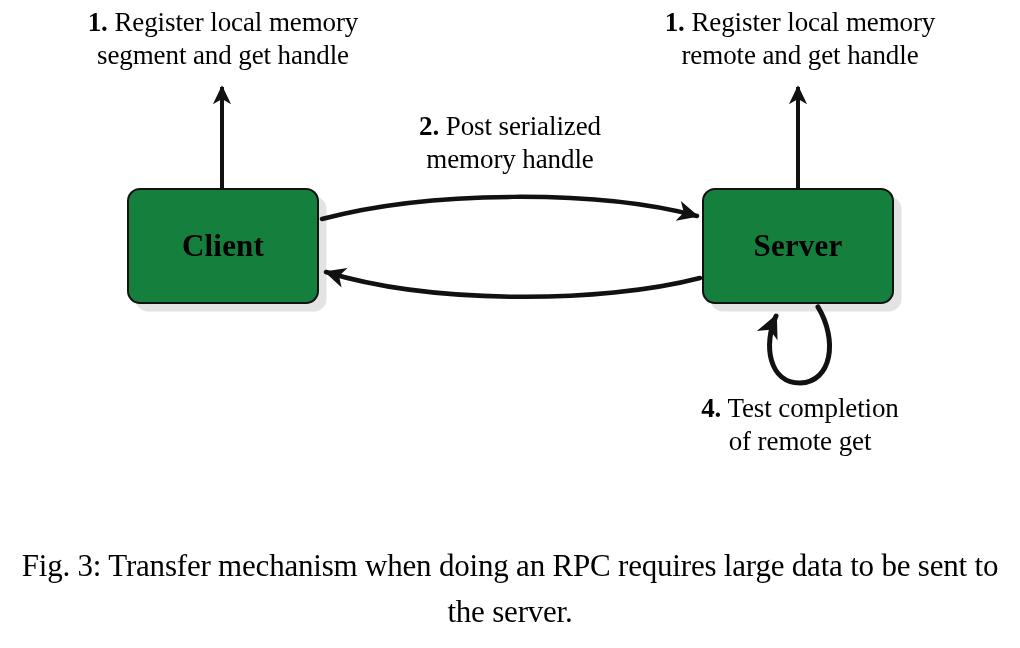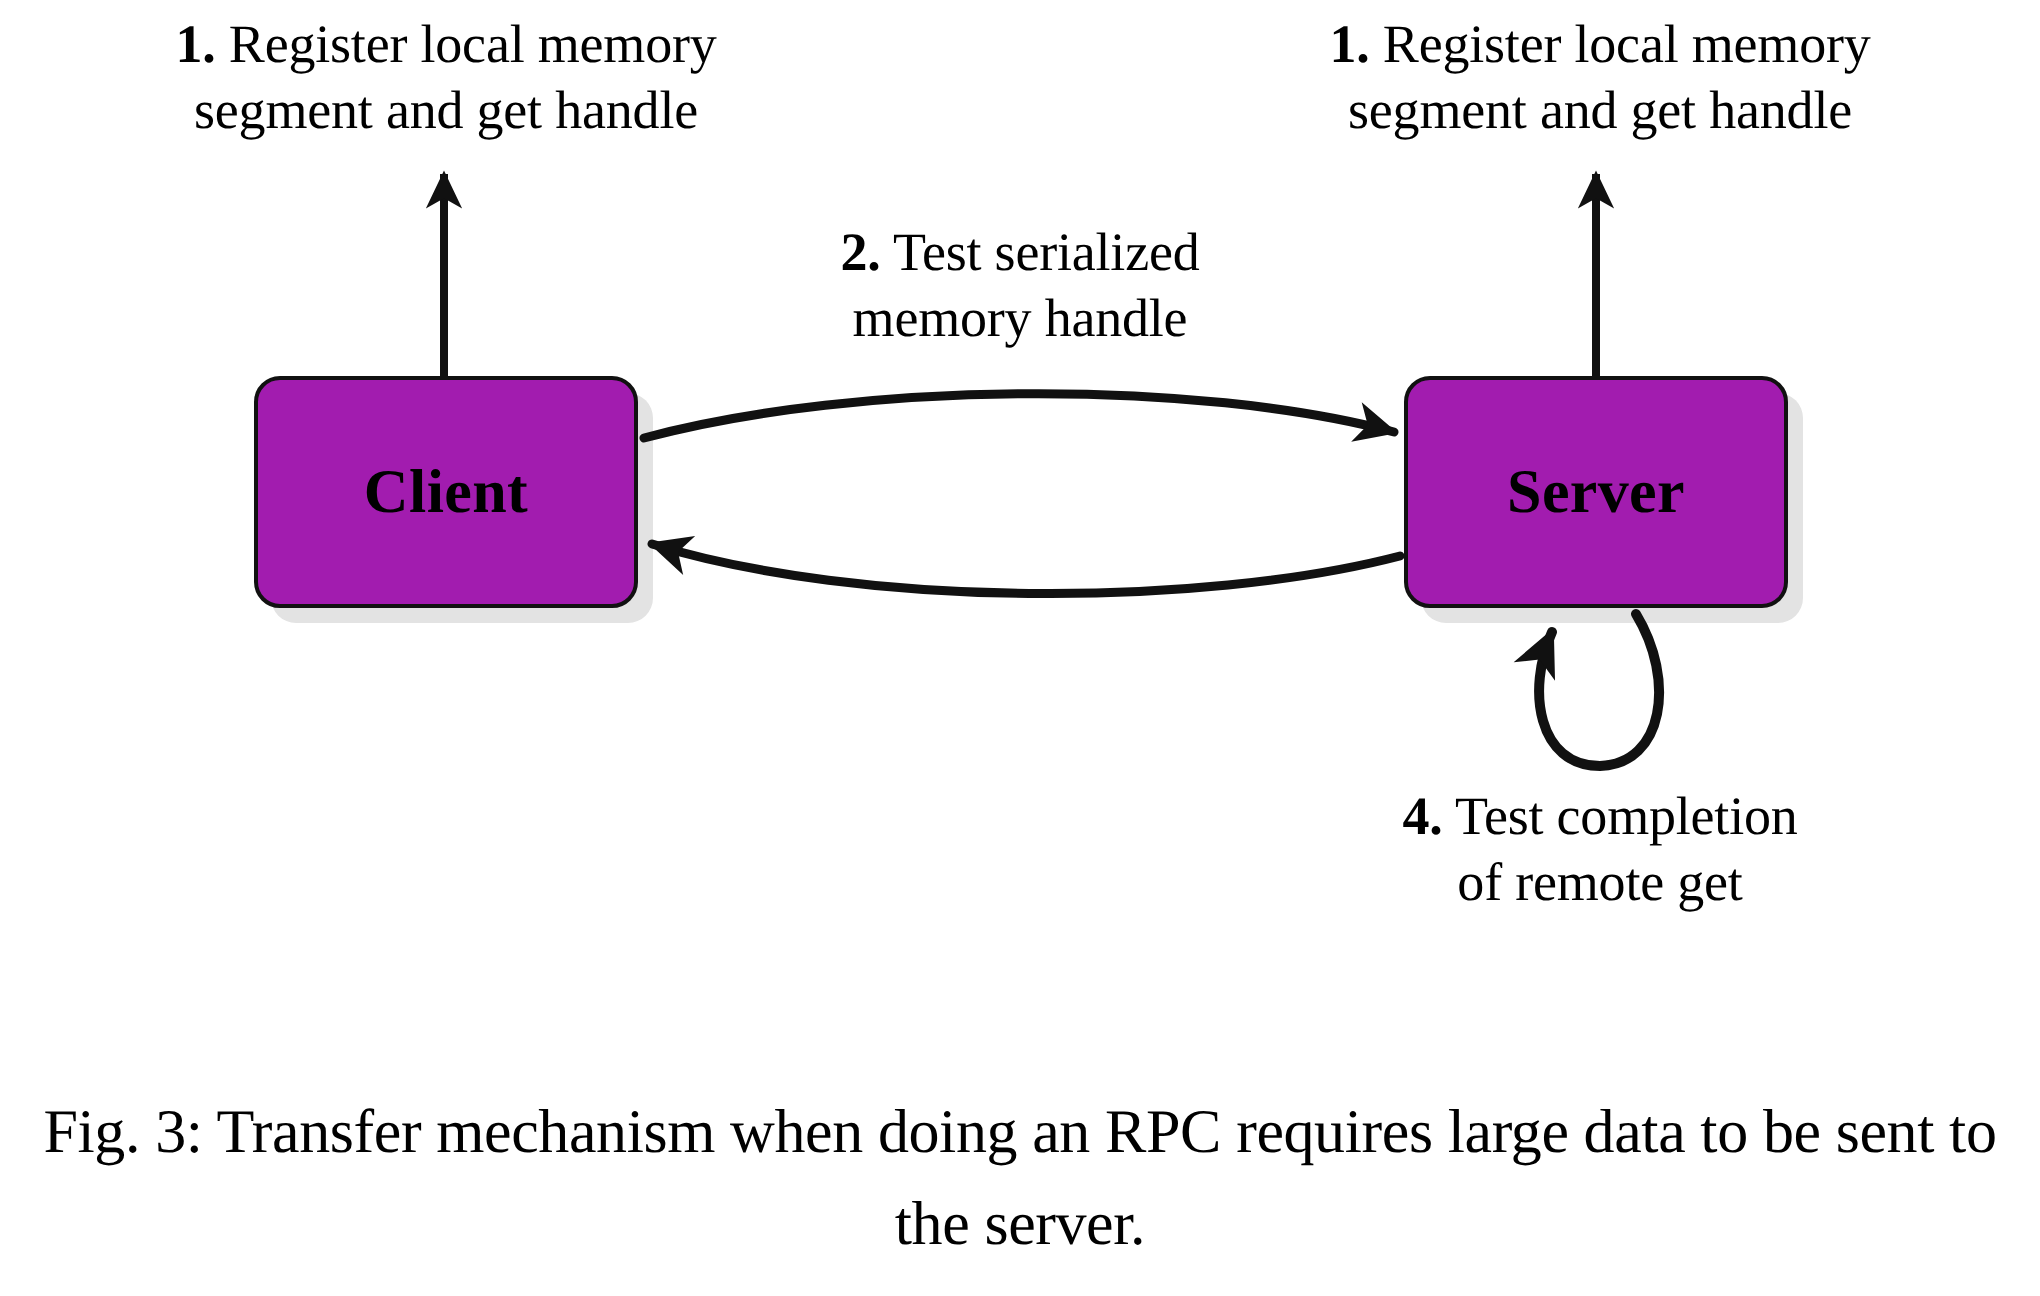--- a/index.html
+++ b/index.html
@@ -37,21 +37,21 @@
   #label-step1-client { left: 8px;  top: 6px;  width: 430px; }
   #label-step1-server { left: 590px; top: 6px;  width: 420px; }
   #label-step2        { left: 360px; top: 110px; width: 300px; }
   #label-step3        { left: 330px; top: 310px; width: 360px; }
   #label-step4        { left: 655px; top: 392px; width: 290px; text-align: center; }
 
   
   .node {
     position: absolute;
     box-sizing: border-box;
-    background: #a21caf;
+    background: #15803d;
     border: 2.5px solid #111111;
     border-radius: 13px;
     box-shadow: 8px 8px 0 -0.5px #e3e3e3;
     display: flex;
     align-items: center;
     justify-content: center;
     font-weight: bold;
     font-size: 31px;
     letter-spacing: 0.2px;
     color: #000;
@@ -80,23 +80,23 @@
 </style>
 </head>
 <body>
 
 <div id="figure">
 
   <div class="lbl" id="label-step1-client"><span class="num">1.</span><span> Register local memory
 segment and get handle</span></div>
 
   <div class="lbl" id="label-step1-server"><span class="num">1.</span><span> Register local memory
-segment and get handle</span></div>
+remote and get handle</span></div>
 
-  <div class="lbl" id="label-step2"><span class="num">2.</span><span> Test serialized
+  <div class="lbl" id="label-step2"><span class="num">2.</span><span> Post serialized
 memory handle</span></div>
 
 
   <div class="lbl" id="label-step4"><span class="num">4.</span><span> Test completion
 of remote get</span></div>
 
   <div class="node" id="node-client">
       <span>Client</span>
     </div>
   <div class="node" id="node-server">

